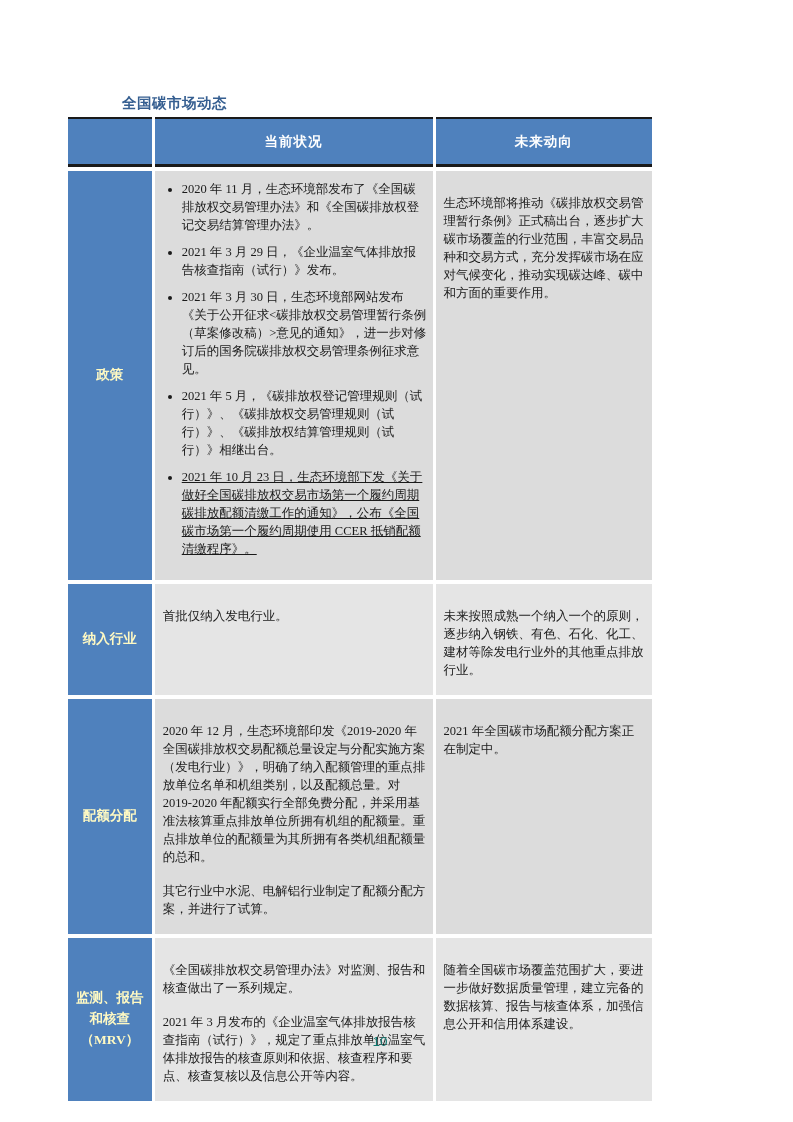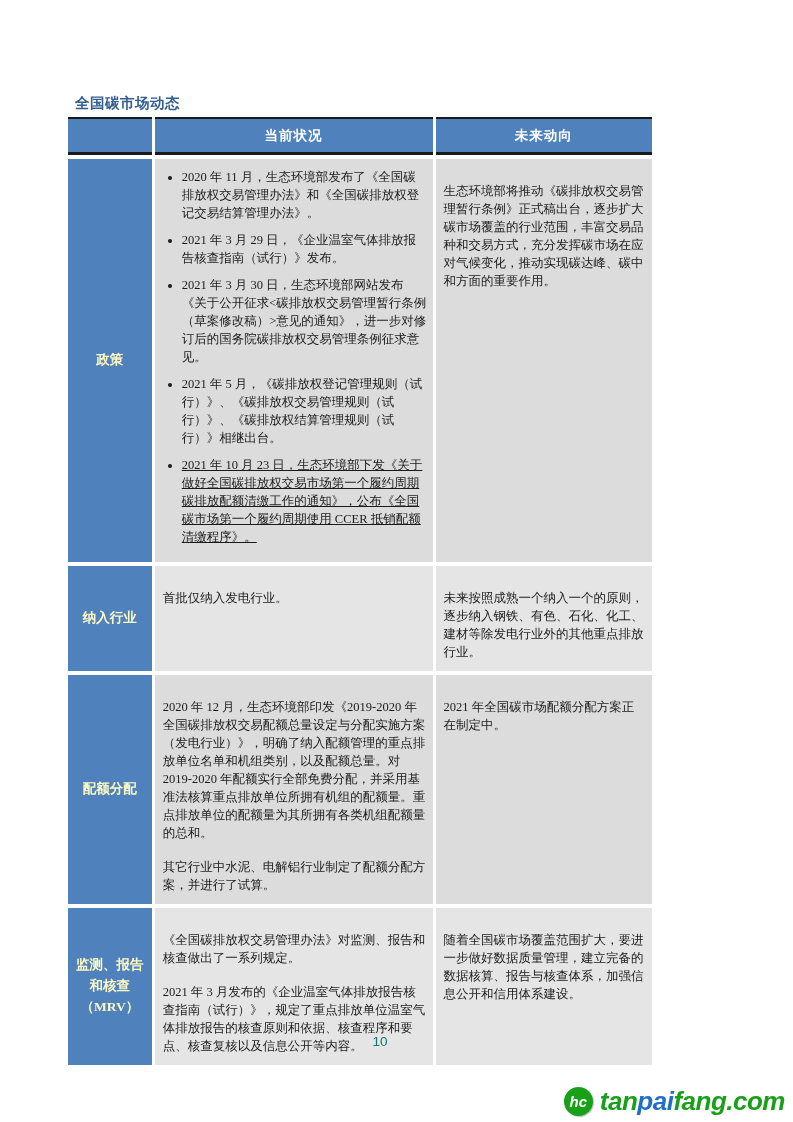--- a/index.html
+++ b/index.html
@@ -13,20 +13,21 @@
     background: #ffffff;
     overflow: hidden;
   }
   .content { padding: 94px 68px 0 75px; }
 
   h2.doc-heading {
     font-size: 14.5px;
     font-weight: bold;
     color: var(--heading-blue, #365F91);
     letter-spacing: 0.5px;
+    margin-left: 47px;
   }
   p.intro {
     margin: 17px 0 13px;
     font-size: 14px;
     text-indent: 2em;
     color: #111;
   }
 
   table.market-table {
     border-collapse: separate;
@@ -37,21 +38,21 @@
   }
   .market-table col.c-rowhead { width: 82px; }
   .market-table col.c-current { width: 272px; }
   .market-table col.c-future  { width: 212px; }
 
   .market-table thead th {
     background: var(--header-blue, #4F81BD);
     color: #ffffff;
     font-size: 13.5px;
     font-weight: bold;
-    height: 38px;
+    height: 50px;
     text-align: center;
     vertical-align: middle;
     border-top: 2px solid #1a1a1a;
     border-bottom: 3px solid #1a1a1a;
     letter-spacing: 1px;
   }
 
   .market-table tbody th.row-header {
     background: var(--header-blue, #4F81BD);
     color: #fef9c3;
@@ -61,21 +62,21 @@
     vertical-align: middle;
     white-space: pre-line;
     line-height: 1.55;
     padding: 4px 2px;
   }
 
   .market-table tbody td {
     vertical-align: top;
     font-size: 12.5px;
     line-height: 1.44;
-    padding: 7px 6px 10px 8px;
+    padding: 7px 6px 16px 8px;
     color: #1a1a1a;
   }
   .market-table tbody tr.band-gray td { background: var(--band-gray, #DCDCDC); }
   .market-table tbody tr.band-white td { background: #e5e5e5; }
 
   .market-table td ul {
     list-style: disc outside;
     padding-left: 19px;
     margin: 2px 0 0 0;
   }
@@ -192,17 +193,13 @@
             <td>
               <p>随着全国碳市场覆盖范围扩大，要进一步做好数据质量管理，建立完备的数据核算、报告与核查体系，加强信息公开和信用体系建设。</p>
             </td>
           </tr>
         </tbody>
     </table>
   </div>
 
   <div class="page-number">10</div>
 
-  <div class="site-logo">
-    <span class="logo-circle">hc</span>
-    <span class="logo-text"><span class="lg-green">tan</span><span class="lg-blue">pai</span><span class="lg-green">fang.com</span></span>
-  </div>
 </div>
 
 </body></html>

